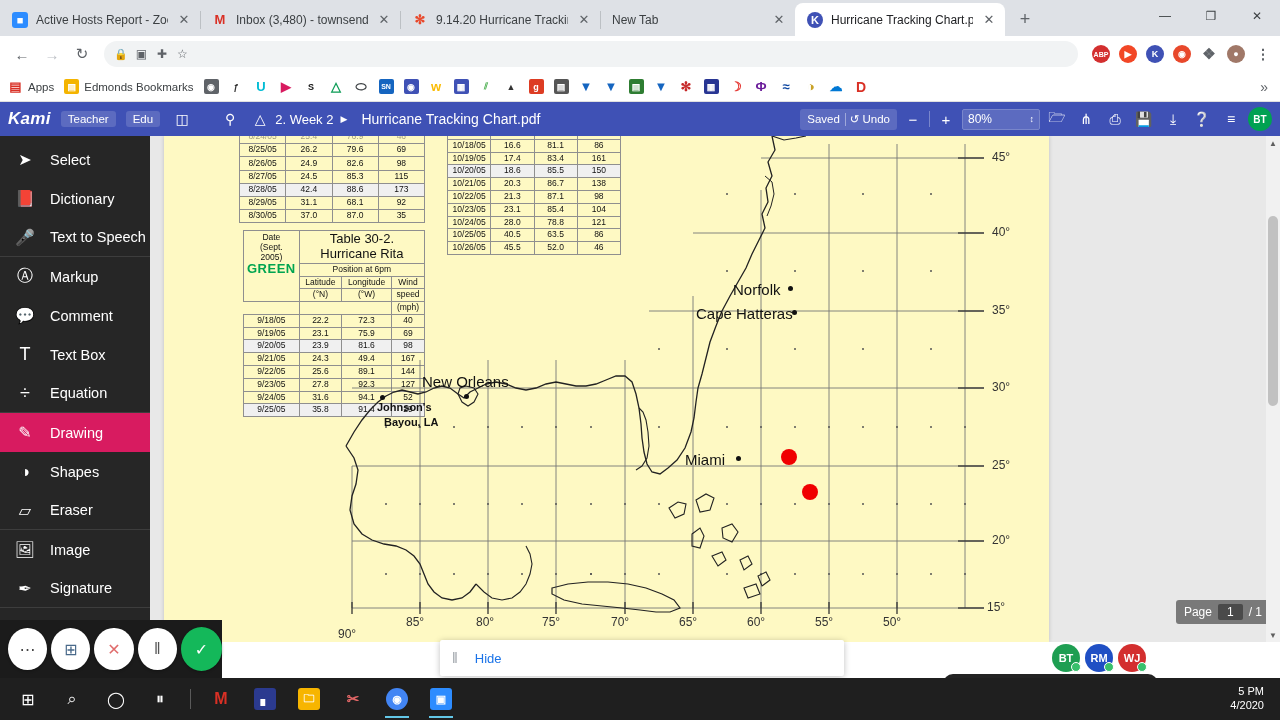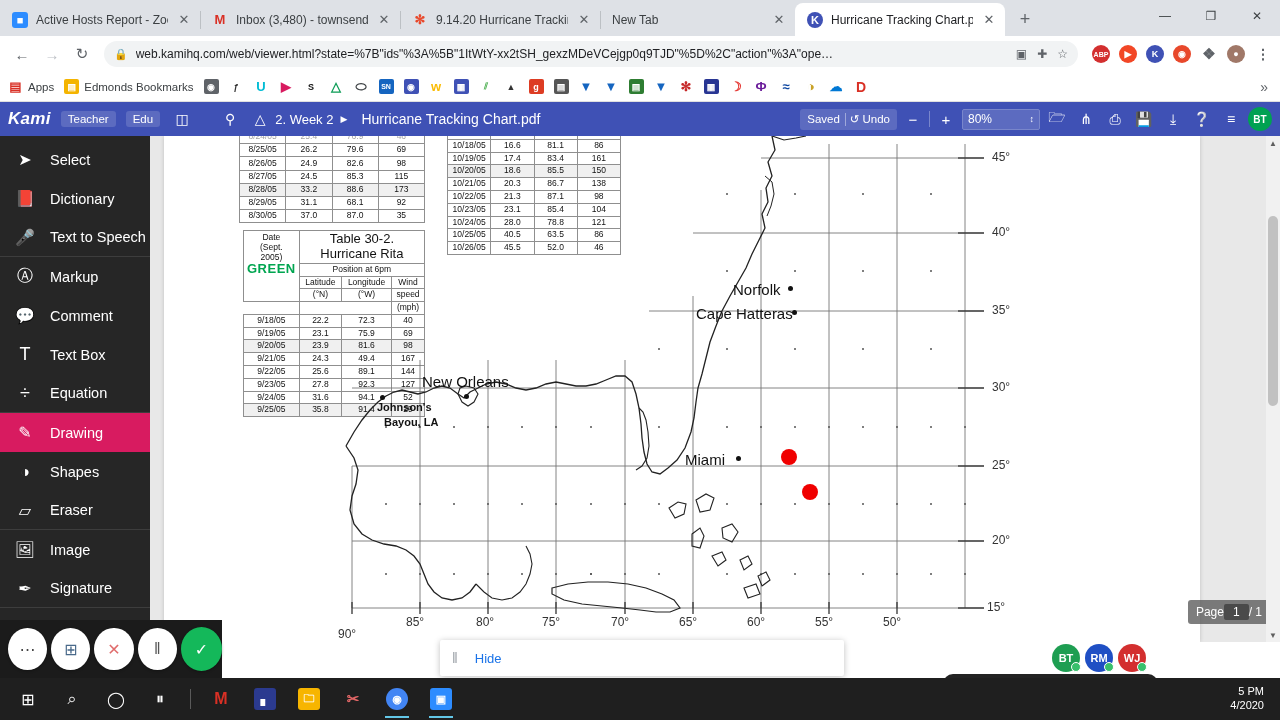--- a/index.html
+++ b/index.html
@@ -176,22 +176,22 @@
     position: absolute; left: 158px; width: 34px; height: 34px; border-radius: 50%;
   }
   .color-dot.sel { outline: 3px solid #d81b60; outline-offset: 1px; }
 
   
   .viewer {
     position: absolute; top: 136px; left: 150px; width: 1130px; height: 506px;
     background: #e8e8e8; overflow: hidden;
   }
   .page {
-    position: absolute; left: 14px; top: 0; width: 1036px; height: 506px;
-    background: #ffffff; box-shadow: 0 0 4px rgba(0,0,0,.18);
+    position: absolute; left: 14px; top: 0; width: 885px; height: 506px;
+    background: #fef9c3; box-shadow: 0 0 4px rgba(0,0,0,.18);
   }
 
   
   .doc-table { position: absolute; border-collapse: collapse; font-size: 8.5px; color: #111; }
   .doc-table td, .doc-table th {
     border: 1px solid #8f8f8f; text-align: center; padding: 1px 3px;
     font-weight: normal; line-height: 1.15;
   }
   .doc-table .alt { background: #f0f0f0; }
   #table-aug { left: 75px; top: -6px; width: 186px; }
@@ -216,21 +216,21 @@
   .plot-dot {
     position: absolute; width: 16px; height: 16px; background: #f00000;
     border-radius: 50%;
   }
   .axis-lbl { position: absolute; font-size: 12px; color: #333; }
 
   
   .page-indicator {
     position: absolute; right: 10px; bottom: 18px;
     background: rgba(90,90,90,.78); border-radius: 3px; color: #fff;
-    display: flex; align-items: center; padding: 4px 8px; font-size: 12px;
+    display: flex; align-items: center; gap: 6px; padding: 4px 8px; font-size: 12px;
   }
   .page-indicator .num {
     background: #4a4a4a; border-radius: 2px; padding: 1px 9px;
   }
 
   
   .vscroll {
     position: absolute; right: 0; top: 136px; width: 14px; height: 506px;
     background: #f1f1f1;
   }
@@ -355,21 +355,20 @@
       <div class="win-btn">✕</div>
     </div>
   </div>
 
   <div class="chrome-toolbar">
     <div class="nav-btn">←</div>
     <div class="nav-btn disabled">→</div>
     <div class="nav-btn">↻</div>
     <div class="omnibox">
       <span style="font-size:11px;">🔒</span>
-      <span class="url" title="web.kamihq.com/web/viewer.html?state=%7B&quot;ids&quot;%3A%5B&quot;1ItWtY-xx2tSH_gexzMDeVCejgp0q9TJD&quot;%5D%2C&quot;action&quot;%3A&quot;ope…">web.kamihq.com/web/viewer.html?state=%7B"ids"%3A%5B"1ItWtY-xx2tSH_gexzMDeVCejgp0q9TJD"%5D%2C"action"%3A"ope…</span>
       <span class="omni-icons">
         <span>▣</span>
         <span>✚</span>
         <span>☆</span>
       </span>
     </div>
     <div class="ext-icons">
       <span class="ext" style="background:#d32f2f;font-size:7px;">ABP</span>
       <span class="ext" style="background:#f24726;">▶</span>
       <span class="ext" style="background:#3f51b5;">K</span>
@@ -543,21 +542,21 @@
           <td>98</td>
         </tr>
         <tr>
           <td>8/27/05</td>
           <td>24.5</td>
           <td>85.3</td>
           <td>115</td>
         </tr>
         <tr class="alt">
           <td>8/28/05</td>
-          <td>33.2</td>
+          <td>42.4</td>
           <td>88.6</td>
           <td>173</td>
         </tr>
         <tr>
           <td>8/29/05</td>
           <td>31.1</td>
           <td>68.1</td>
           <td>92</td>
         </tr>
         <tr>

